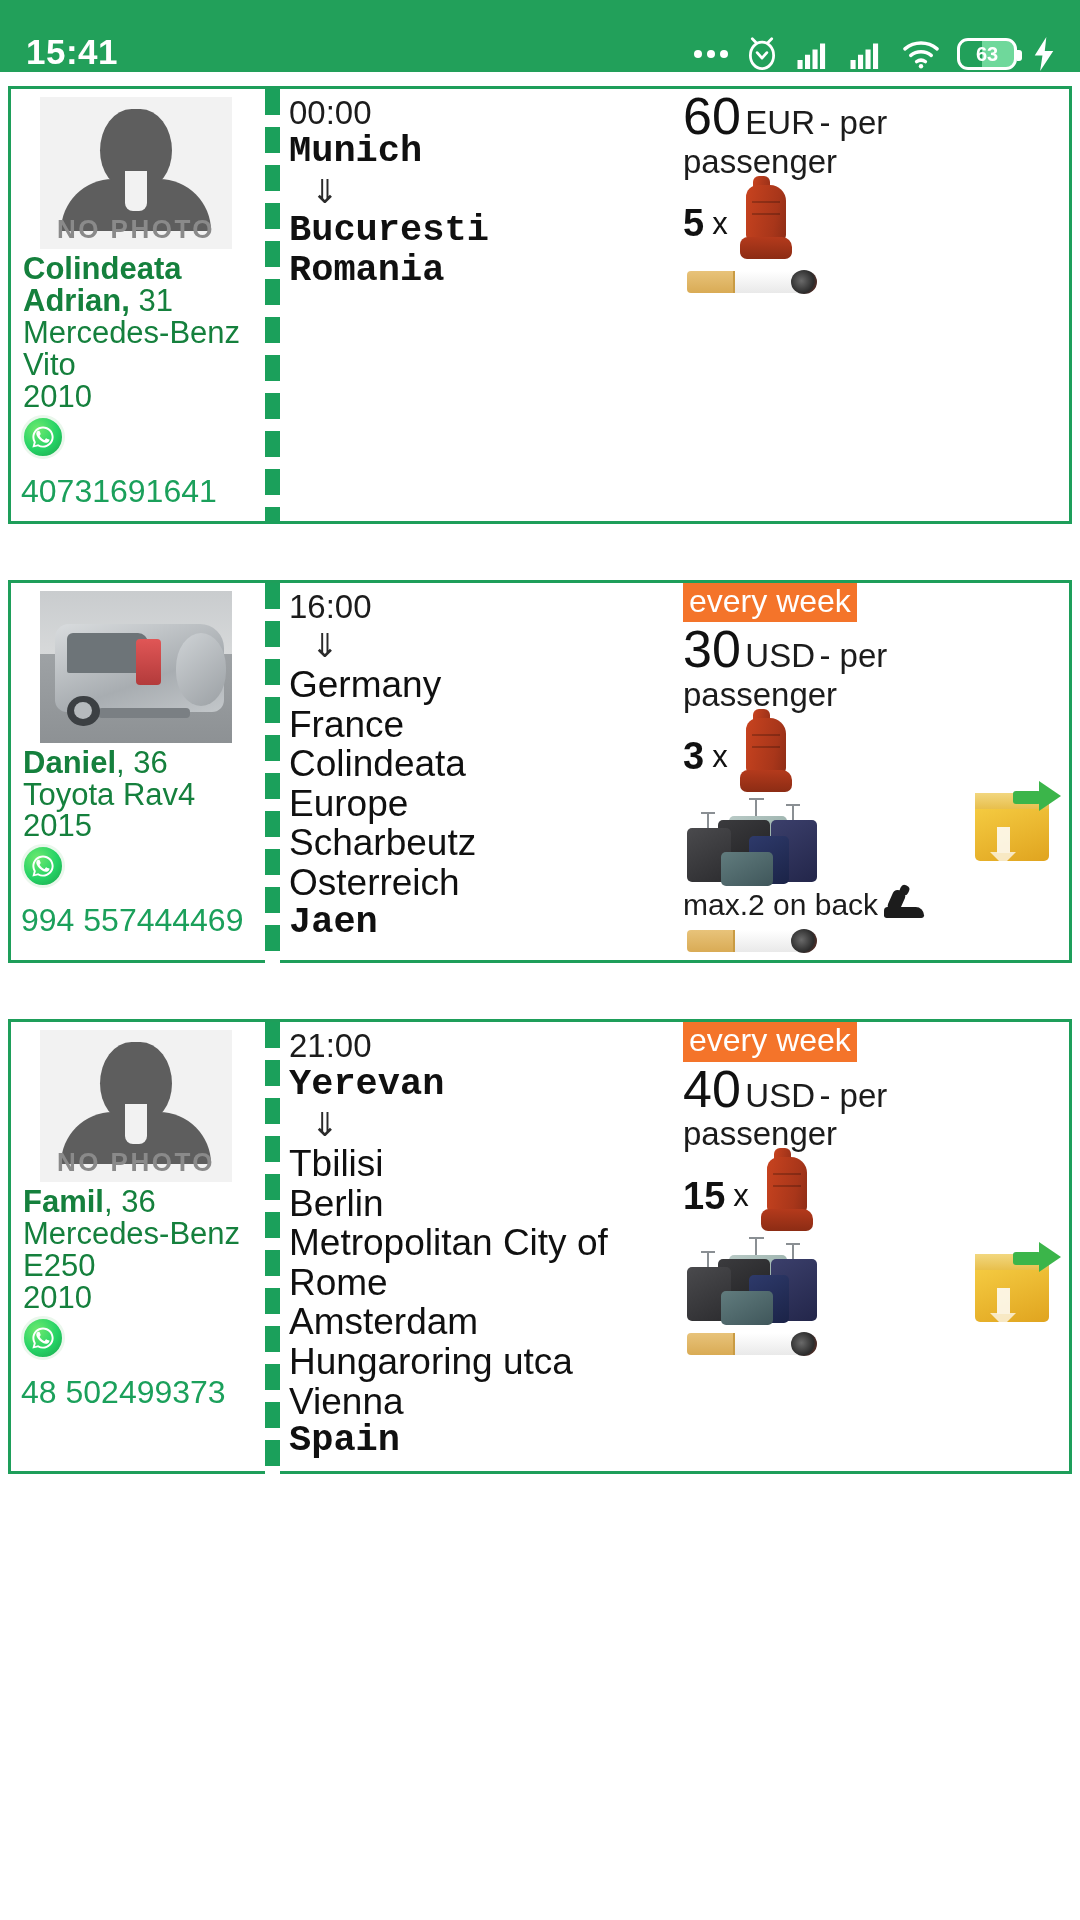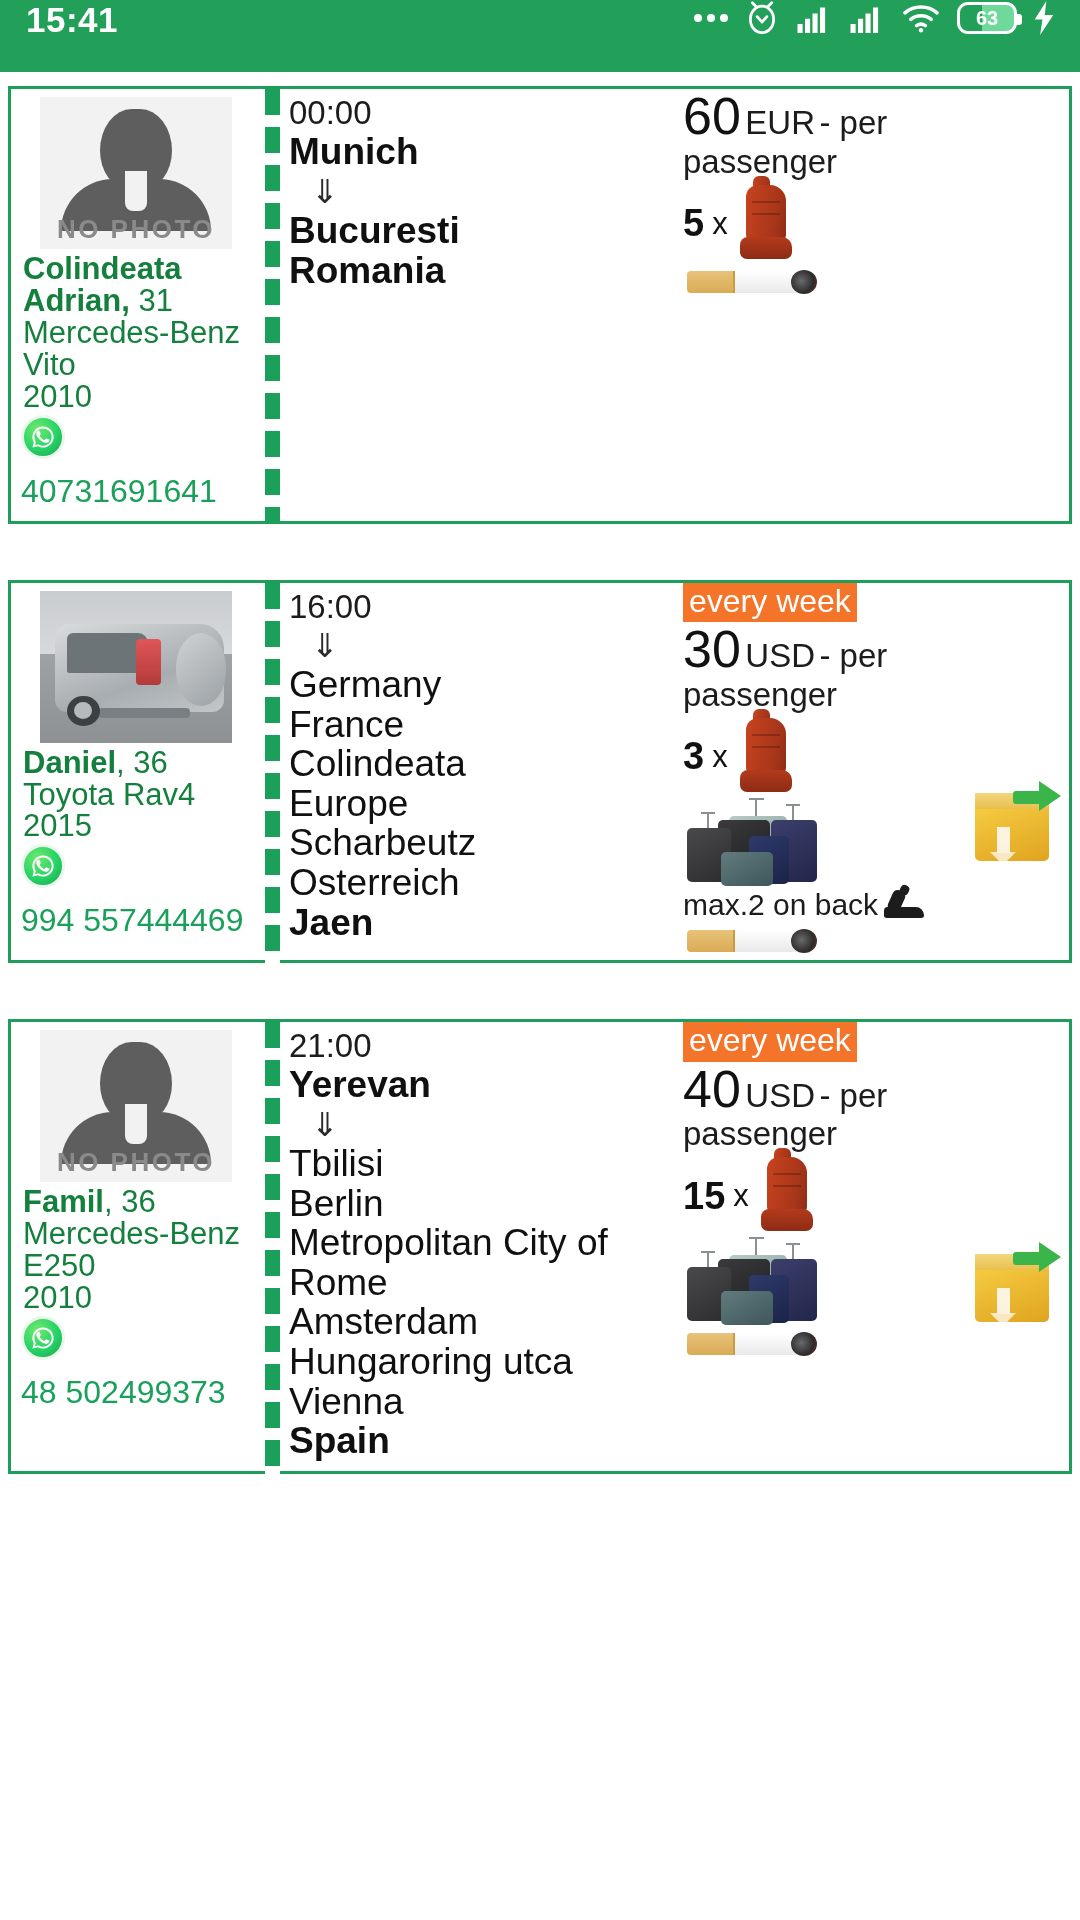--- a/index.html
+++ b/index.html
@@ -9,21 +9,21 @@
     background: #ffffff;
     font-family: "Liberation Sans", sans-serif;
     overflow: hidden;
   }
 
   
   .statusbar {
     height: 72px;
     background: #22a05a;
     display: flex;
-    align-items: flex-start;
+    align-items: flex-end;
     justify-content: space-between;
     padding: 0 26px;
     color: #ffffff;
   }
   .status-time {
     font-size: 35px;
     font-weight: bold;
     letter-spacing: 0.5px;
   }
   .status-icons {
@@ -198,21 +198,21 @@
   .route-time {
     font-size: 33px;
     color: #1c1c1c;
     line-height: 1.12;
   }
   .route-city {
     font-size: 37px;
     line-height: 1.07;
     color: #101010;
   }
-  .route-city.strong { font-weight: bold; }
+  .route-city.strong { font-weight: bold; font-family: Liberation Mono, monospace; }
   .route-arrow {
     font-size: 33px;
     color: #2b2b2b;
     line-height: 1.2;
     padding-left: 22px;
   }
 
   
   .col-price {
     width: 400px;

